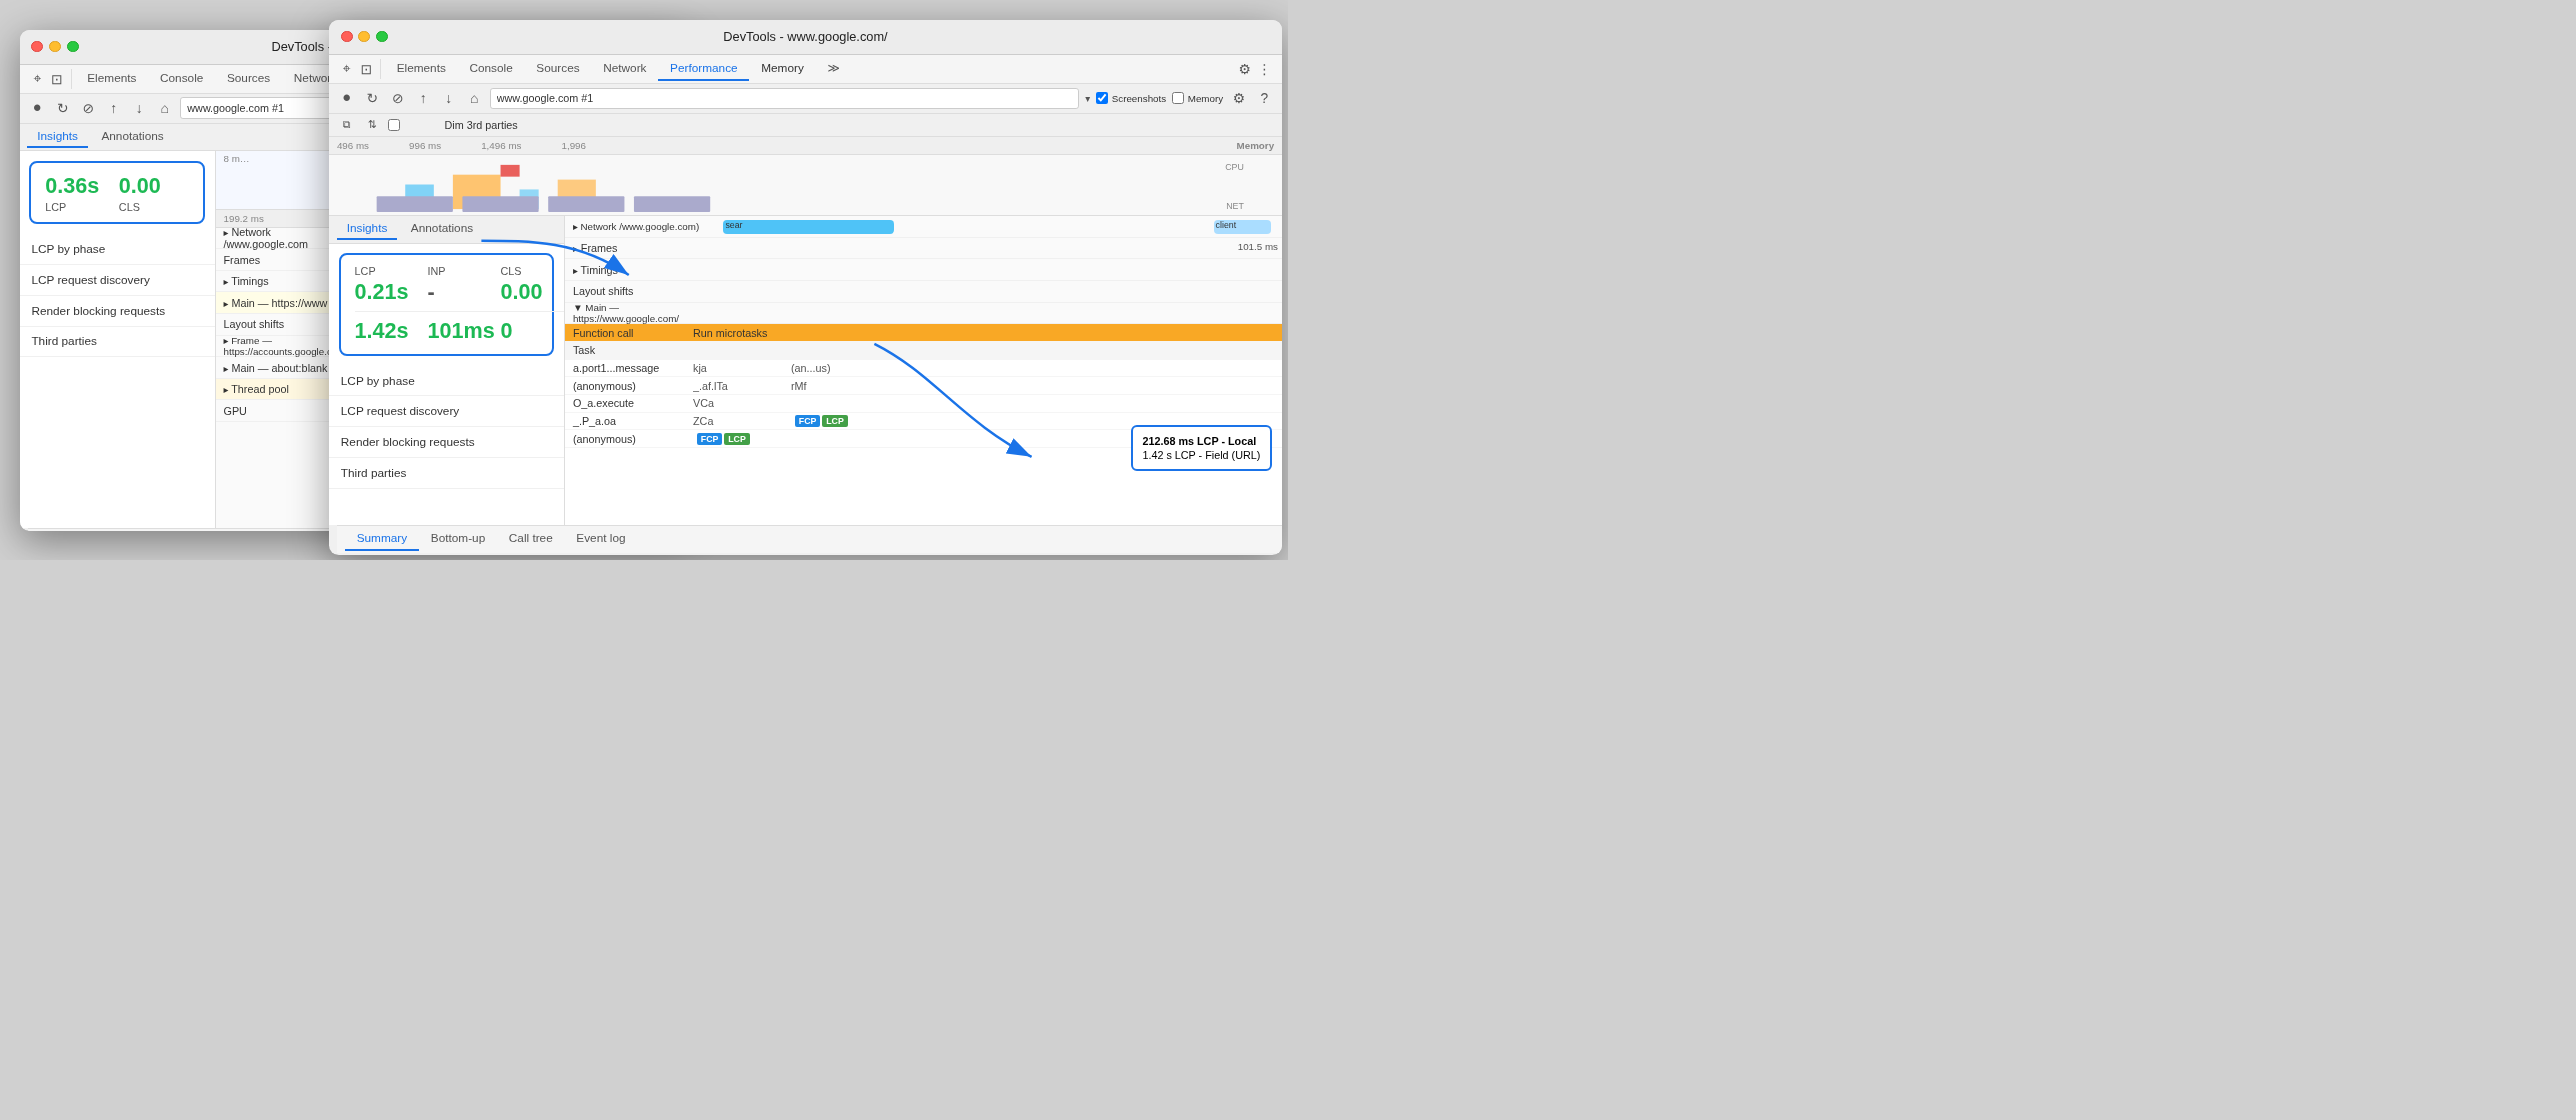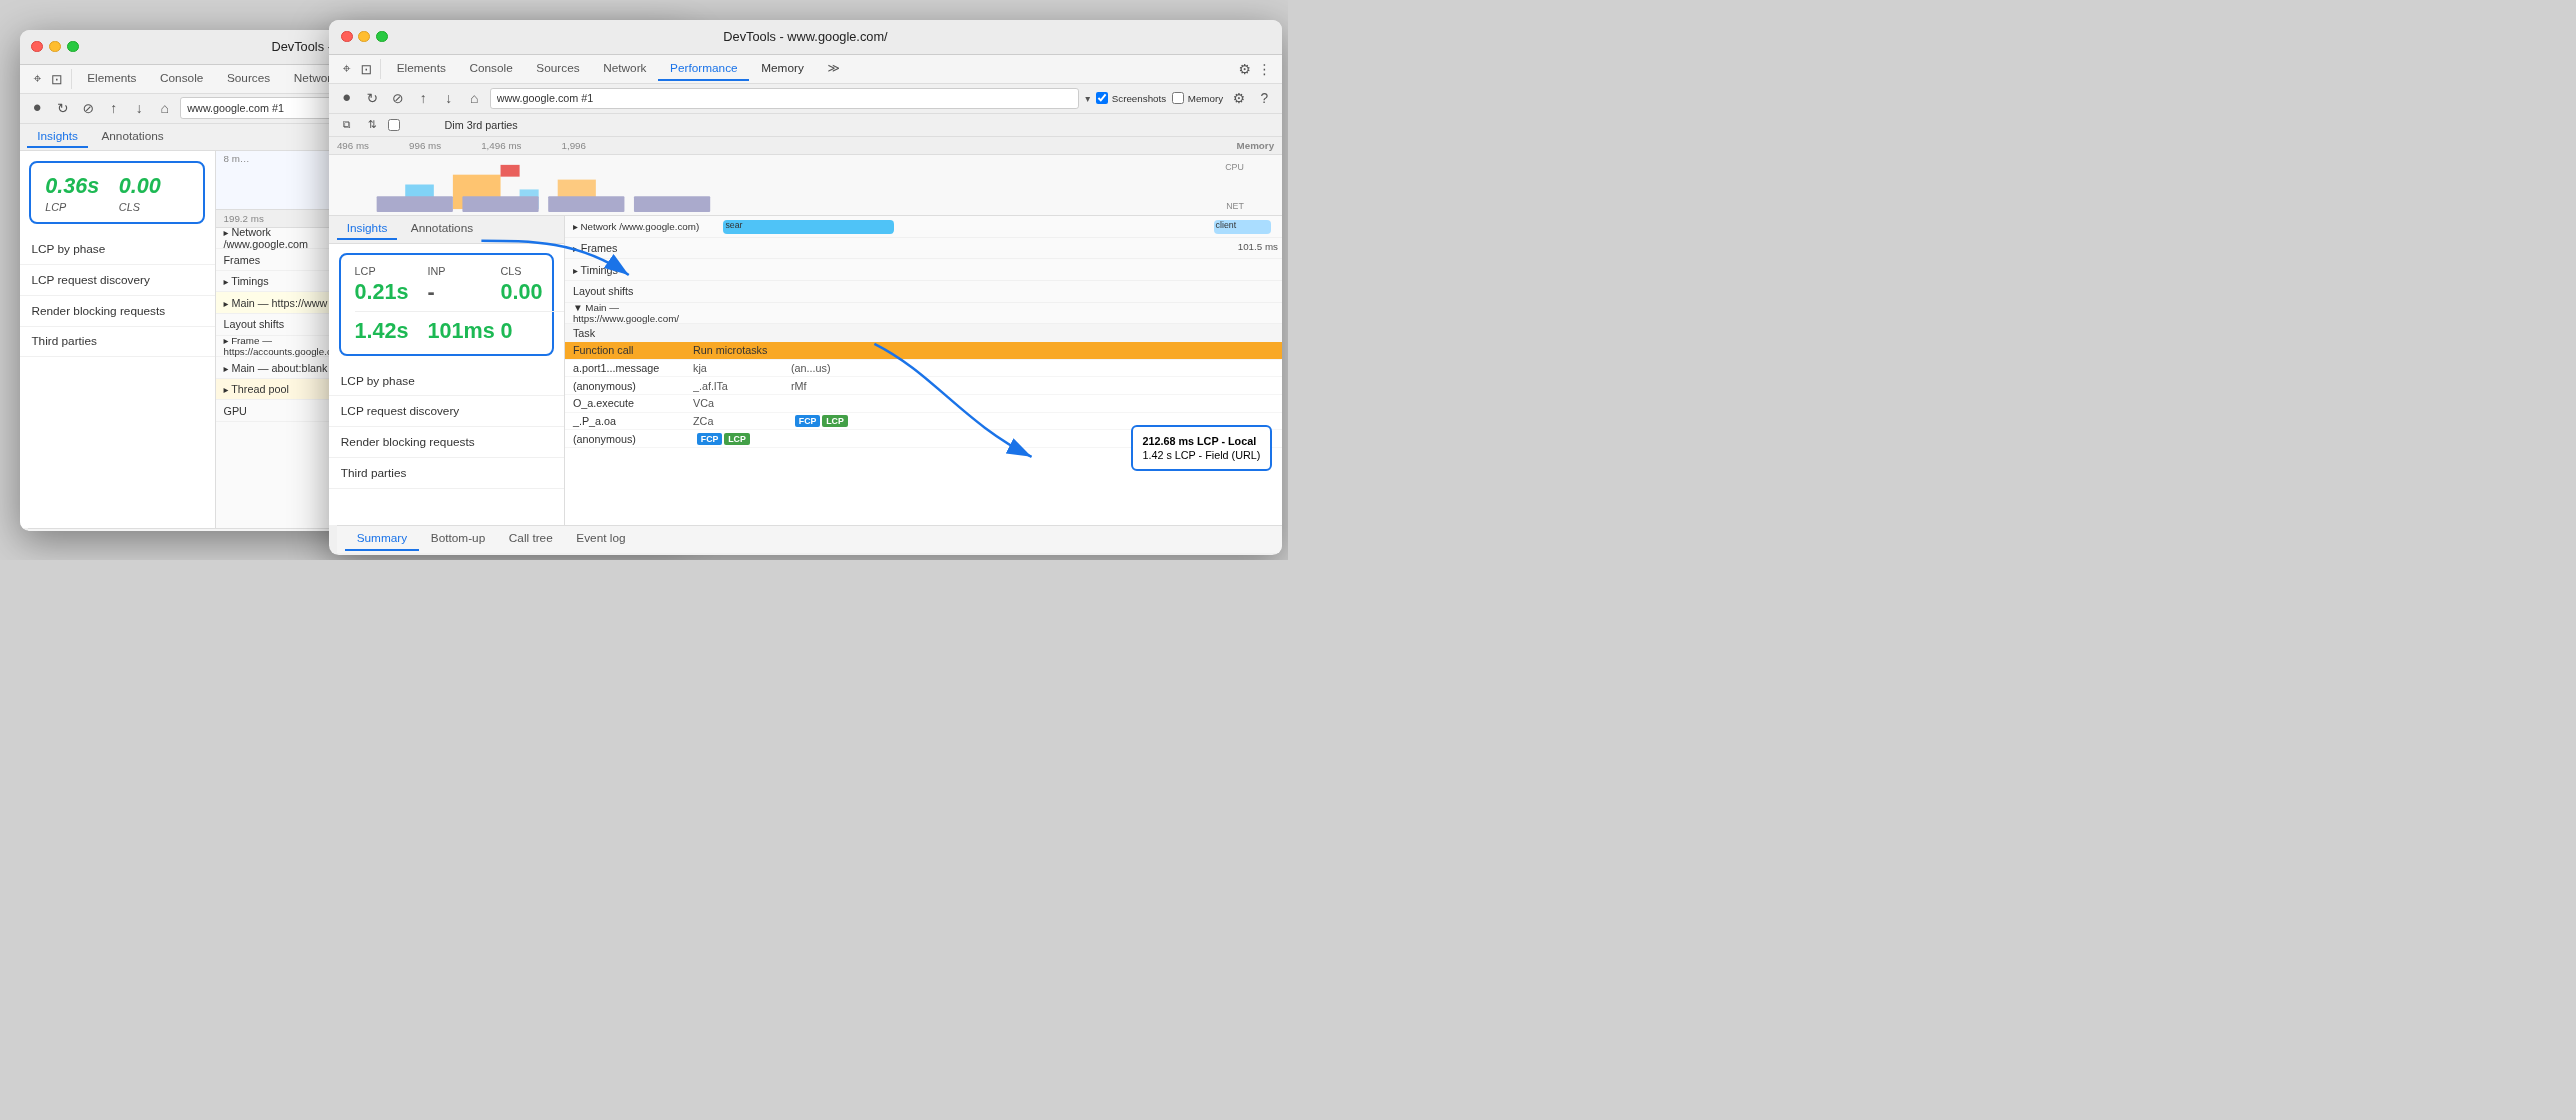--- a/index.html
+++ b/index.html
@@ -170,21 +170,20 @@
       margin: 9.8px;
       border: 2px solid #1a73e8;
       border-radius: 7.9px;
       padding: 9.8px 13.8px;
       background: white;
     }
     .metrics-row {
       display: flex;
       gap: 19.6px;
       align-items: center;
-      font-style: italic;
     }
     .metric-value {
       font-size: 21.6px;
       font-weight: 600;
       color: #1db954;
     }
     .metric-label {
       font-size: 10.8px;
       color: #555;
       margin-top: 2px;
@@ -701,30 +700,30 @@
         <div class="tl-row-label" style="width:147px;">Layout shifts</div>
         <div class="tl-row-content"></div>
       </div>
       <div class="tl-row">
         <div class="tl-row-label" style="width:147px; font-size:9.8px;"><span style="font-size:9.8px;">▼</span> Main — https://www.google.com/</div>
         <div class="tl-row-content"></div>
       </div>
 
       <div style="overflow-y:auto; height:calc(100% - 108px); background:white;">
 
-        <div class="stack-row" style="background:#f5f5f5;">
-          <div class="stack-label">Task</div>
-        </div>
-
         <div class="stack-row" style="background:#f9a825;">
           <div class="stack-label" style="color:#333; font-weight:500;">Function call</div>
           <div class="stack-col" style="color:#333; font-size:10.8px;">Run microtasks</div>
           <div style="position:absolute; right:7.9px; display:flex; gap:2px; align-items:center;">
             
           </div>
+        </div>
+
+        <div class="stack-row" style="background:#f5f5f5;">
+          <div class="stack-label">Task</div>
         </div>
 
         <div class="stack-row">
           <div class="stack-label">a.port1...message</div>
           <div class="stack-col">kja</div>
           <div class="stack-col2">(an...us)</div>
         </div>
         <div class="stack-row">
           <div class="stack-label">(anonymous)</div>
           <div class="stack-col">_.af.lTa</div>

